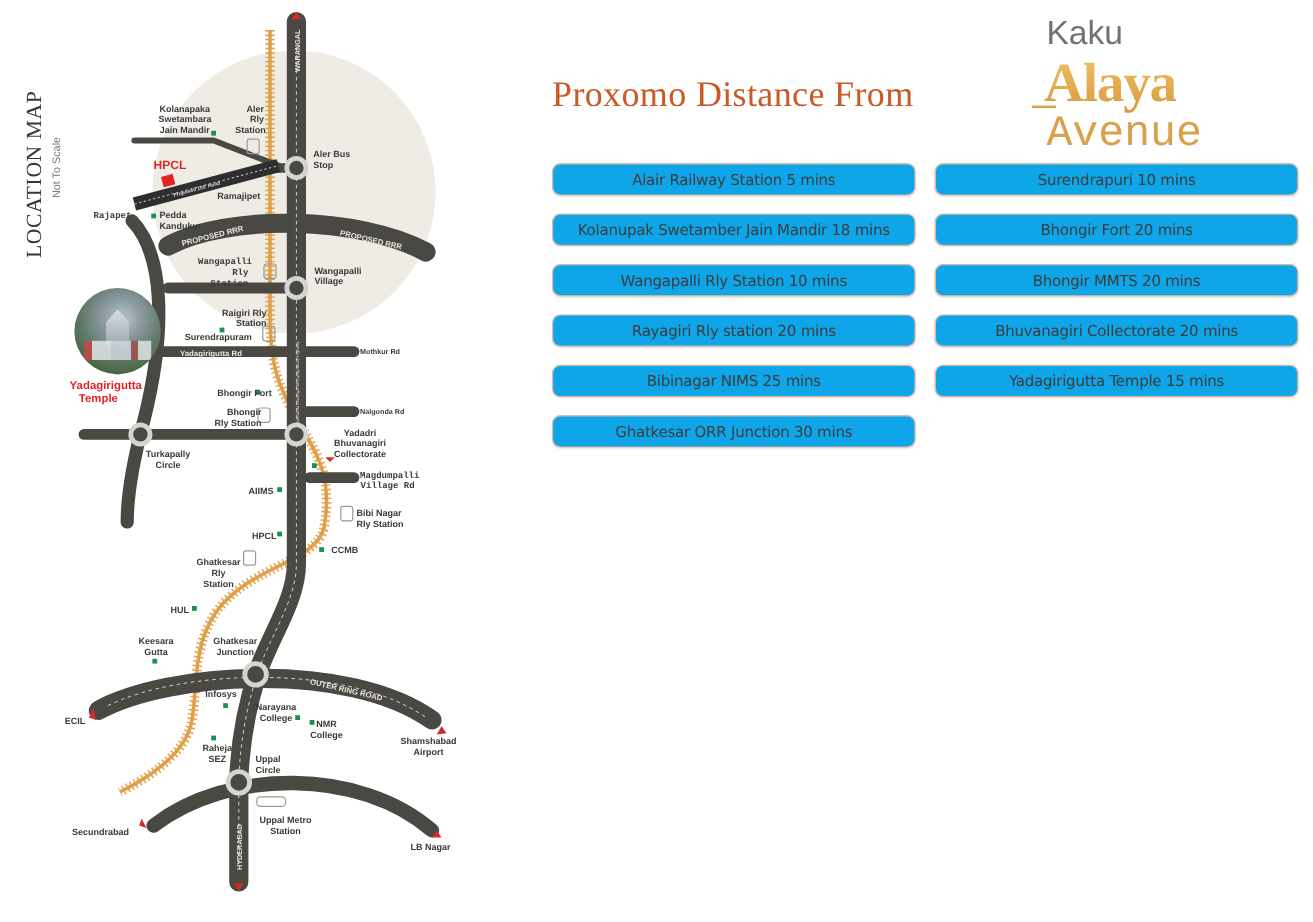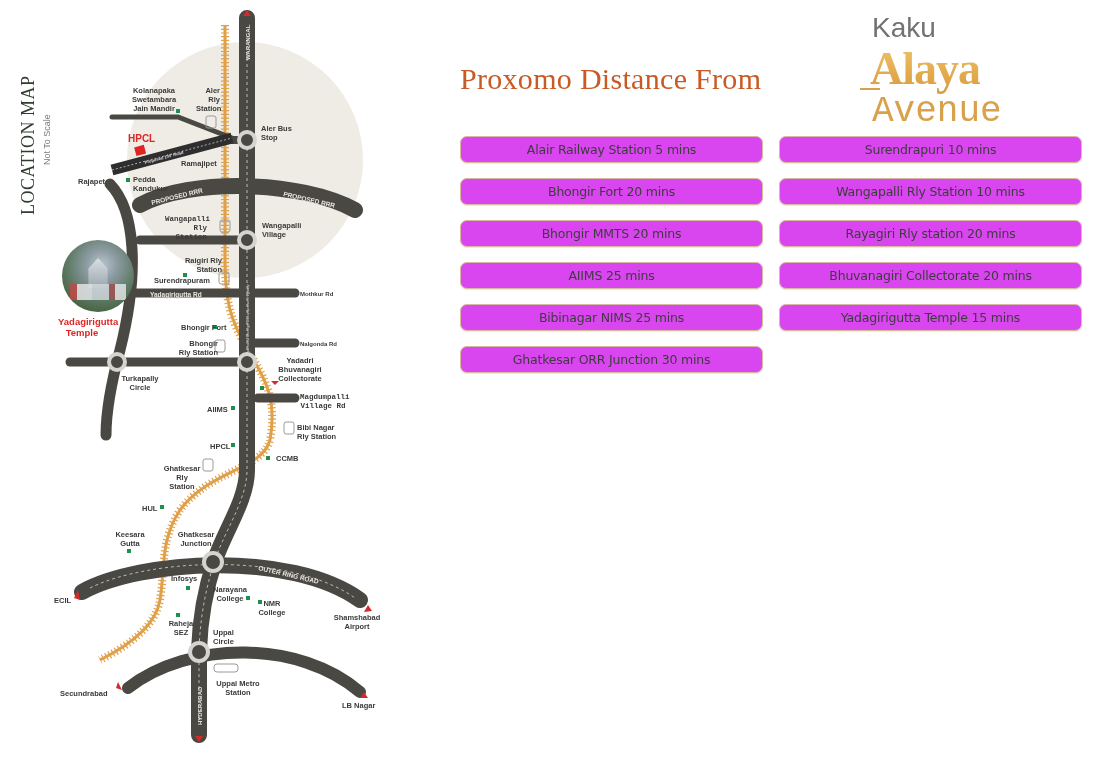--- a/index.html
+++ b/index.html
@@ -35,21 +35,21 @@
   .logo-alaya { position: absolute; left: 8px; top: 34px; font-family: "Liberation Serif", serif; font-weight: bold;
                 font-size: 46px; color: #e0a64a; letter-spacing: -1px; line-height: 50px;
                 background: linear-gradient(180deg, #f0c266 0%, #d99a3e 100%); -webkit-background-clip: text; background-clip: text;
                 -webkit-text-fill-color: transparent; }
   .logo-avenue { position: absolute; left: 10px; top: 82px; font-family: Liberation Mono, monospace; font-size: 36px;
                  color: #d9a14c; line-height: 40px; }
   .logo-tower { position: absolute; left: -2px; top: 78px; width: 20px; height: 8px; border-top: 2px solid #d9a14c; }
 
   .grid { position: absolute; left: 460px; top: 136px; width: 622px; display: grid;
           grid-template-columns: 303px 303px; column-gap: 16px; row-gap: 15px; }
-  .pill { height: 27px; border: 1px solid #d8b9a3; border-radius: 7px; background: #d946ef;
+  .pill { height: 27px; border: 1px solid #d8b9a3; border-radius: 7px; background: #0ea5e9;
           display: flex; align-items: center; justify-content: center;
           font-family: "DejaVu Sans", sans-serif; font-size: 12.5px; color: #3d3d3d; letter-spacing: -0.2px;
           box-shadow: 0 0.5px 1px rgba(200,170,150,0.3); white-space: nowrap; }
 </style>
 </head>
 <body>
 
 <div id="map">
   <svg width="440" height="768" viewBox="0 0 440 768">
     <defs>
@@ -157,21 +157,21 @@
 
   <div class="temple-photo"></div>
 
   <div class="lbl red" style="left:128px;top:133px;">HPCL</div>
   <div class="lbl red-big" style="left:58px;top:316px;width:48px;white-space:normal;">Yadagirigutta Temple</div>
 
   <div class="lbl" style="left:132px;top:86px;width:44px;white-space:normal;">Kolanapaka Swetambara Jain Mandir</div>
   <div class="lbl r" style="left:196px;top:86px;width:24px;white-space:normal;">Aler Rly Station</div>
   <div class="lbl l" style="left:261px;top:124px;width:36px;white-space:normal;">Aler Bus Stop</div>
   <div class="lbl" style="left:181px;top:159px;">Ramajipet</div>
-  <div class="lbl" style="left:78px;top:177px;">Rajapet</div>
+  <div class="lbl" style="left:78px;top:177px;font-family:Liberation Mono, monospace;">Rajapet</div>
   <div class="lbl l" style="left:133px;top:175px;width:34px;white-space:normal;">Pedda Kandukur</div>
   <div class="lbl r" style="left:165px;top:215px;width:42px;white-space:normal;font-family:Liberation Mono, monospace;">Wangapalli Rly Station</div>
   <div class="lbl l" style="left:262px;top:221px;width:40px;white-space:normal;">Wangapalli Village</div>
   <div class="lbl r" style="left:182px;top:256px;width:40px;white-space:normal;">Raigiri Rly Station</div>
   <div class="lbl" style="left:154px;top:276px;">Surendrapuram</div>
   <div class="lbl tiny" style="left:300px;top:290px;">Mothkur Rd</div>
   <div class="lbl" style="left:181px;top:323px;">Bhongir Fort</div>
   <div class="lbl r" style="left:178px;top:339px;width:40px;white-space:normal;">Bhongir Rly Station</div>
   <div class="lbl tiny" style="left:300px;top:340px;">Nalgonda Rd</div>
   <div class="lbl" style="left:120px;top:374px;width:40px;white-space:normal;">Turkapally Circle</div>
@@ -202,22 +202,22 @@
 <div class="logo">
   <div class="logo-kaku">Kaku</div>
   <div class="logo-tower"></div>
   <div class="logo-alaya">Alaya</div>
   <div class="logo-avenue">Avenue</div>
 </div>
 
 <div class="grid">
   <div class="pill">Alair Railway Station 5 mins</div>
   <div class="pill">Surendrapuri 10 mins</div>
+  <div class="pill">Kolanupak Swetamber Jain Mandir 18 mins</div>
   <div class="pill">Bhongir Fort 20 mins</div>
   <div class="pill">Wangapalli Rly Station 10 mins</div>
   <div class="pill">Bhongir MMTS 20 mins</div>
   <div class="pill">Rayagiri Rly station 20 mins</div>
-  <div class="pill">AIIMS 25 mins</div>
   <div class="pill">Bhuvanagiri Collectorate 20 mins</div>
   <div class="pill">Bibinagar NIMS 25 mins</div>
   <div class="pill">Yadagirigutta Temple 15 mins</div>
   <div class="pill">Ghatkesar ORR Junction 30 mins</div>
 </div>
 
 </body></html>

